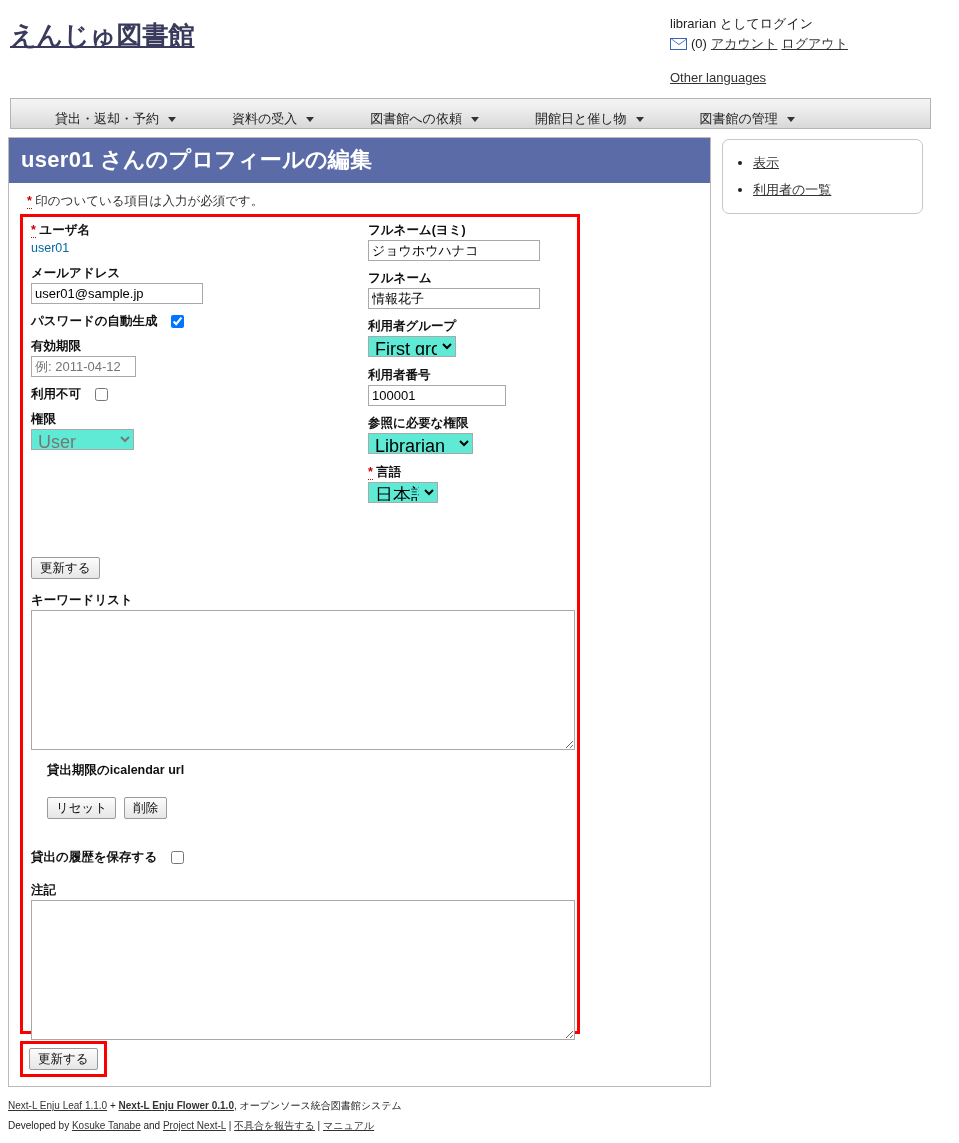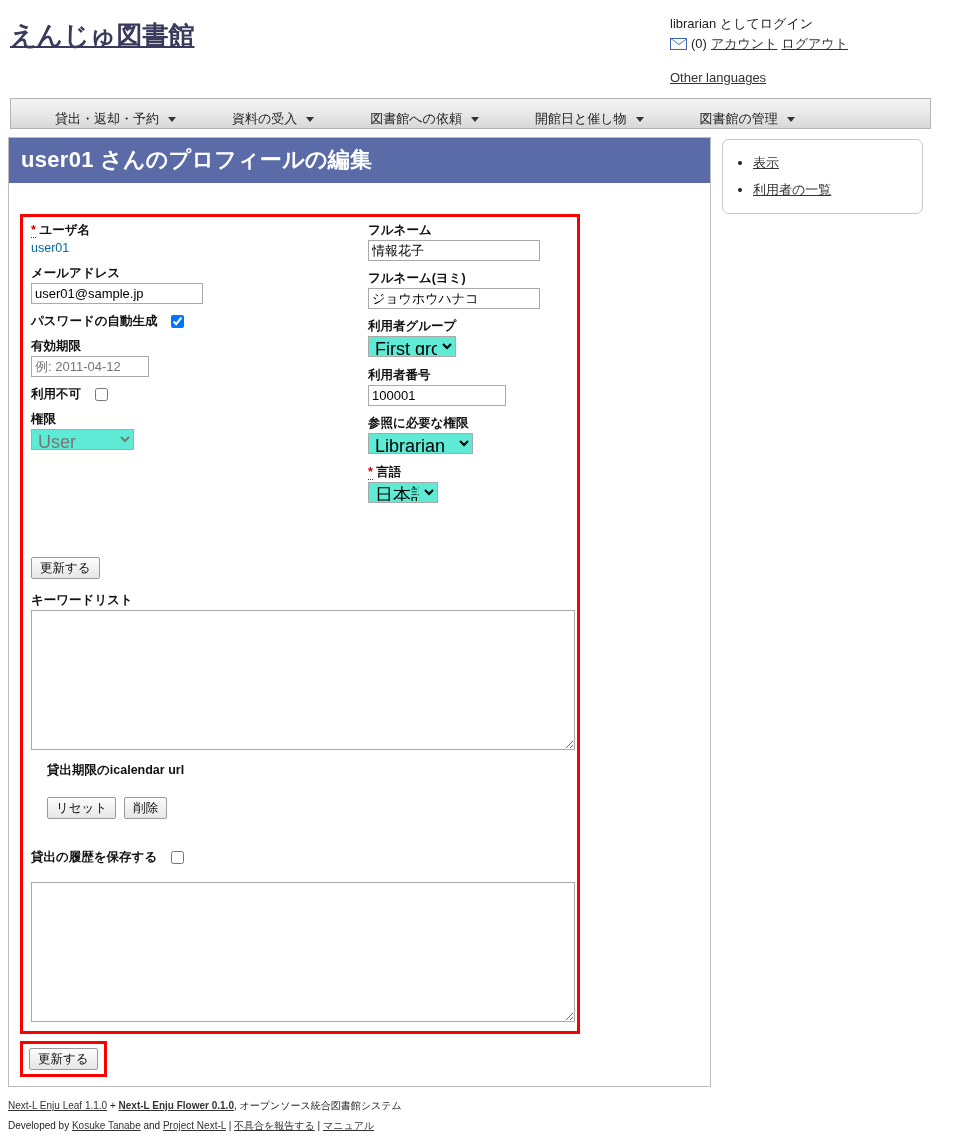--- a/index.html
+++ b/index.html
@@ -198,21 +198,21 @@
     font-family: "Liberation Sans", sans-serif;
     font-size: 13px;
     padding: 2px 3px;
     border: 1px solid #a9a9a9;
     background: #ffffff;
     color: #000;
     box-sizing: border-box;
     height: 21px;
   }
   input.txt.w-email { width: 172px; }
-  input.txt.w-date  { width: 118px; color:#15803d; }
+  input.txt.w-date  { width: 105px; color:#15803d; }
   input.txt.w-full  { width: 172px; }
   input.txt.w-num   { width: 138px; }
   select.sel {
     font-family: "Liberation Sans", sans-serif;
     font-size: 18px;
     border: 1px solid #a9a9a9;
     background: #5eead4;
     padding: 1px 2px;
     height: 21px;
     box-sizing: border-box;
@@ -386,20 +386,24 @@
   <div class="nav-item">
     <span>図書館の管理</span>
     <span class="caret-down"></span>
   </div>
 </div>
 
 <div class="content-panel">
 
   <div class="page-title-bar">user01 さんのプロフィールの編集</div>
 
+  <div class="required-note">
+    <span class="req-star">*</span>
+    <span>印のついている項目は入力が必須です。</span>
+  </div>
 
   <div class="form-redbox">
 
     <div class="form-cols">
 
       <div class="col-left">
 
         <div class="fld">
           <span class="fld-label">
             <span class="req-star">*</span>
@@ -437,27 +441,27 @@
           <select class="sel w-perm">
             <option>User</option>
           </select>
         </div>
 
       </div>
 
       <div class="col-right">
 
         <div class="fld">
+          <span class="fld-label">フルネーム(ヨミ)</span>
+          <input class="txt w-full" type="text" value="ジョウホウハナコ" style="">
+        </div>
+
+        <div class="fld">
           <span class="fld-label">フルネーム</span>
           <input class="txt w-full" type="text" value="情報花子" style="">
-        </div>
-
-        <div class="fld">
-          <span class="fld-label">フルネーム(ヨミ)</span>
-          <input class="txt w-full" type="text" value="ジョウホウハナコ" style="">
         </div>
 
         <div class="fld">
           <span class="fld-label">利用者グループ</span>
           <select class="sel w-ug">
             <option>First group</option>
           </select>
         </div>
 
         <div class="fld">
@@ -502,20 +506,21 @@
     </div>
 
     <div class="hist-block">
       <span class="inline-check">
         <span class="fld-label" style="margin-bottom:0">貸出の履歴を保存する</span>
         <input class="cb" type="checkbox" style="">
       </span>
     </div>
 
     <div class="note-block">
+      <span class="fld-label">注記</span>
       <textarea class="ta ta-note" style=""></textarea>
     </div>
 
   </div>
 
   <div class="update-bottom-redbox">
     <button class="btn">更新する</button>
   </div>
 
 </div>

